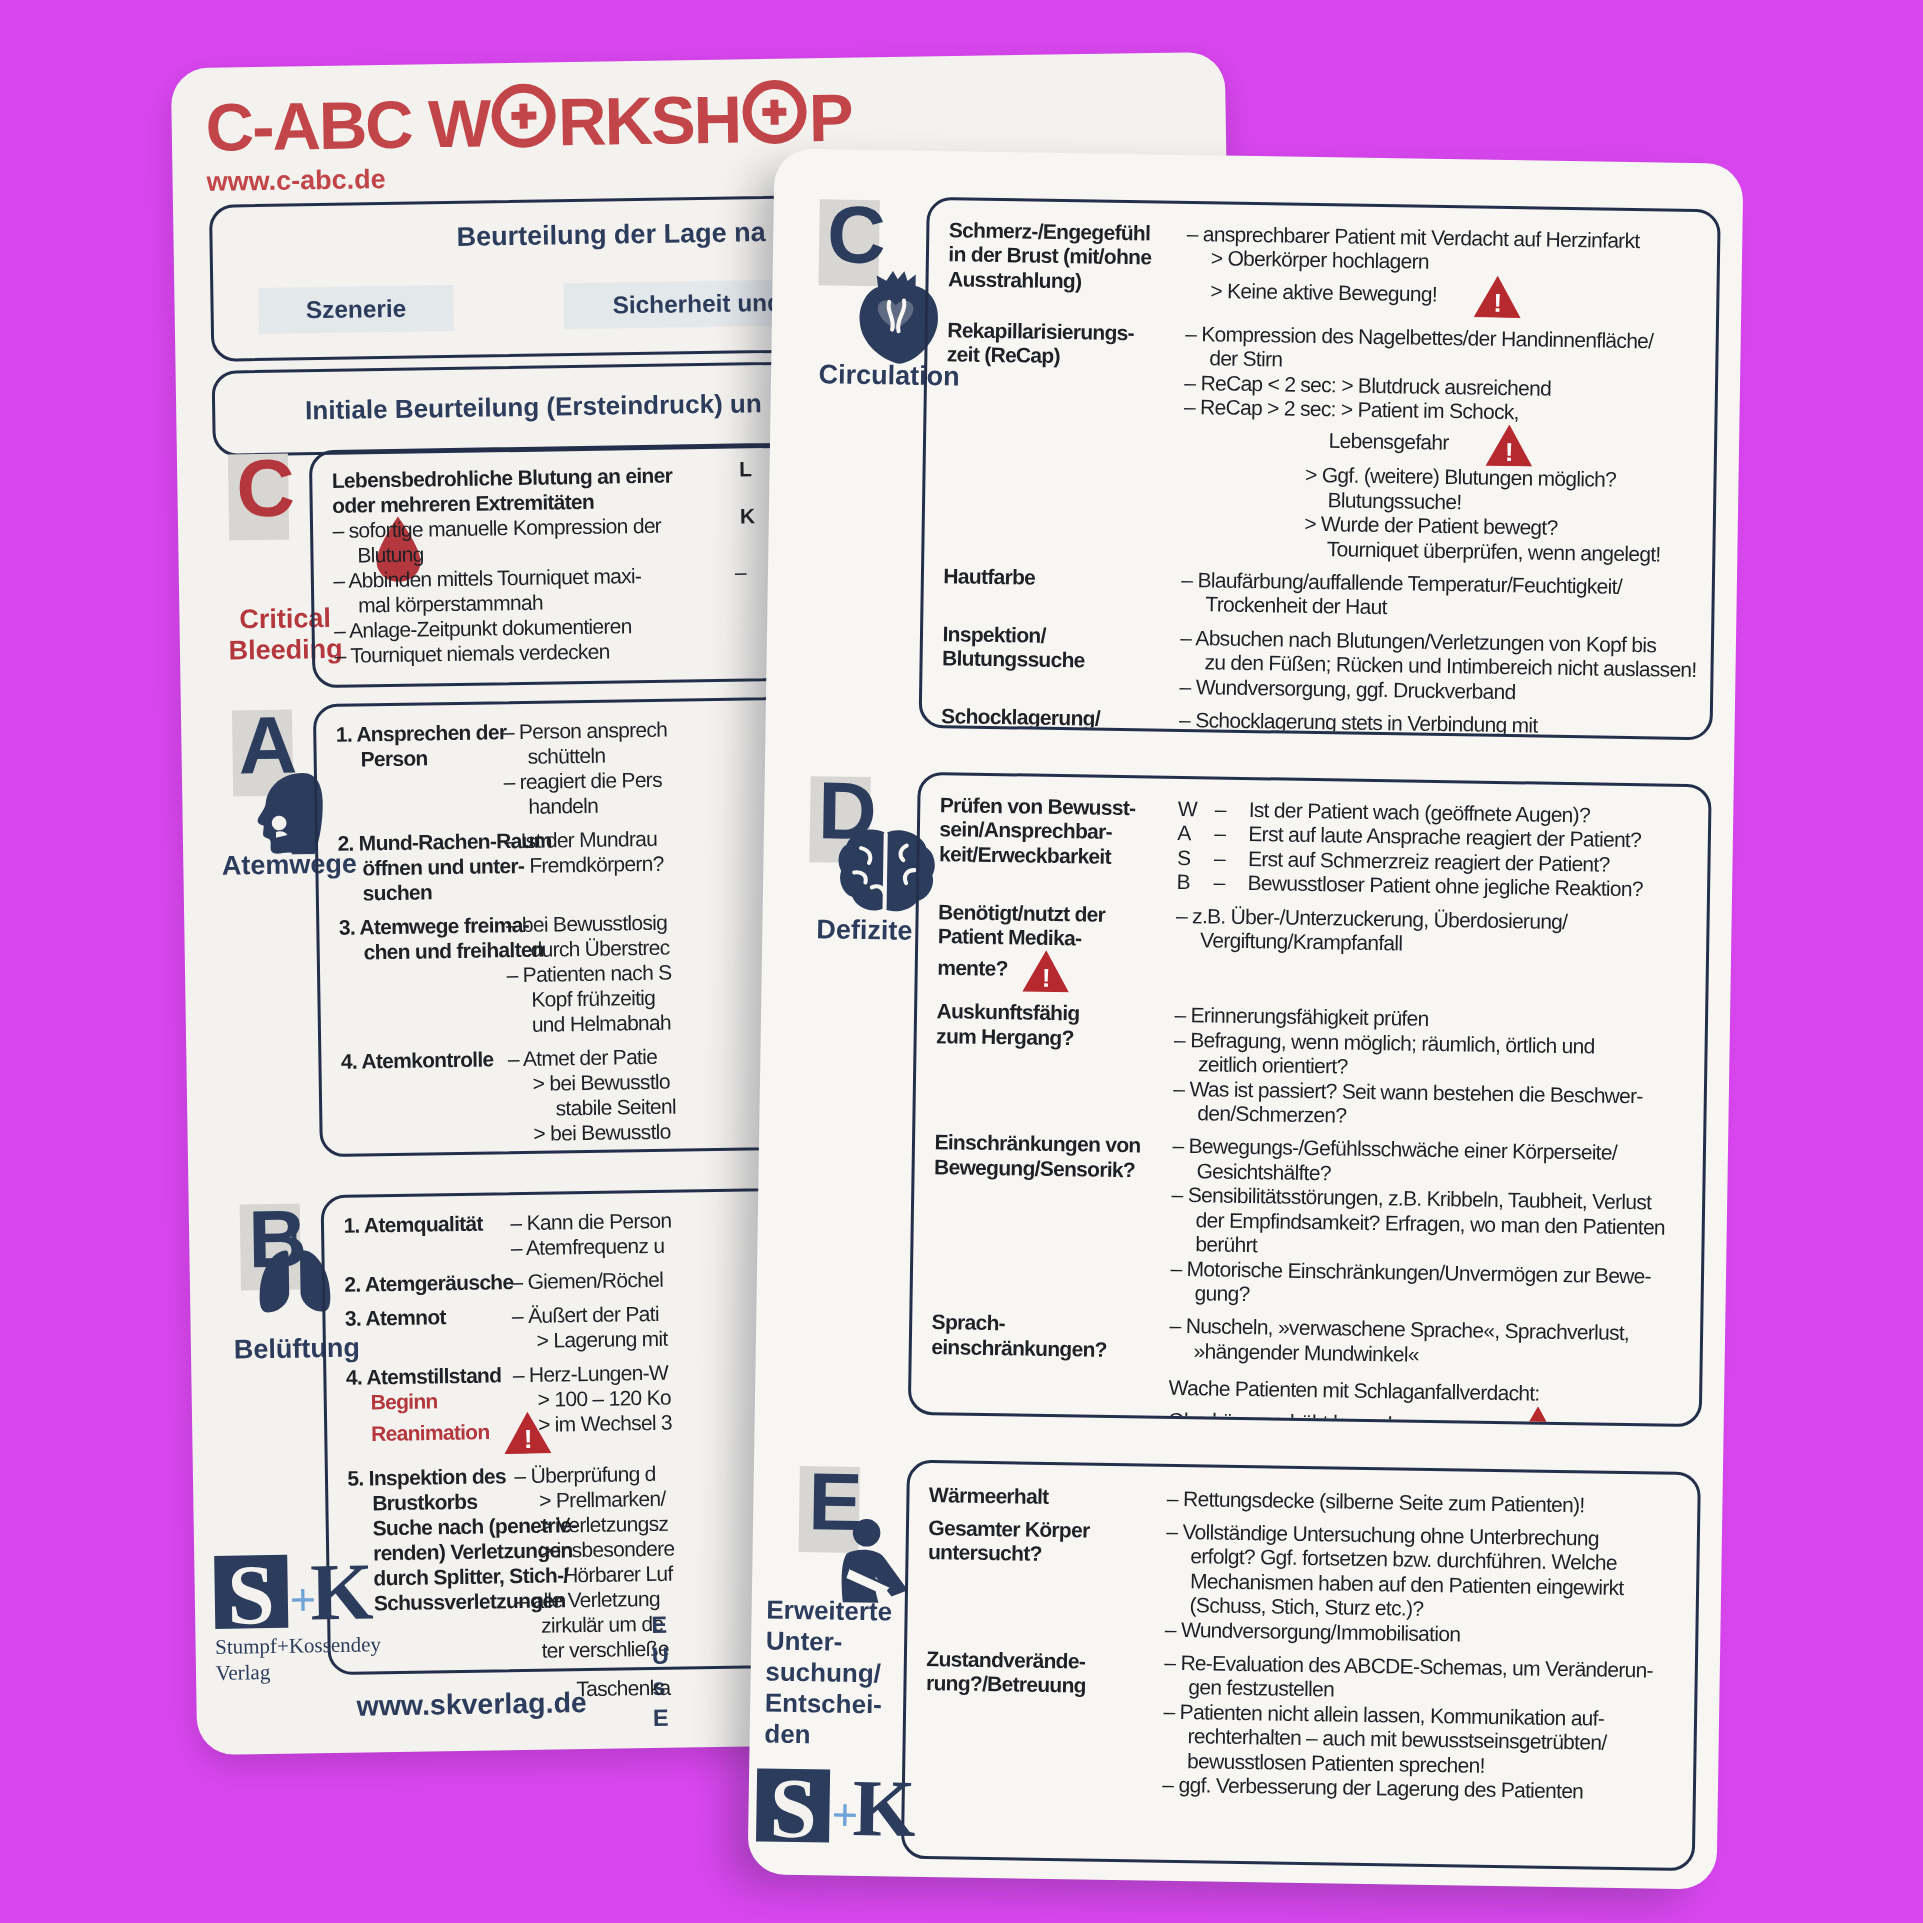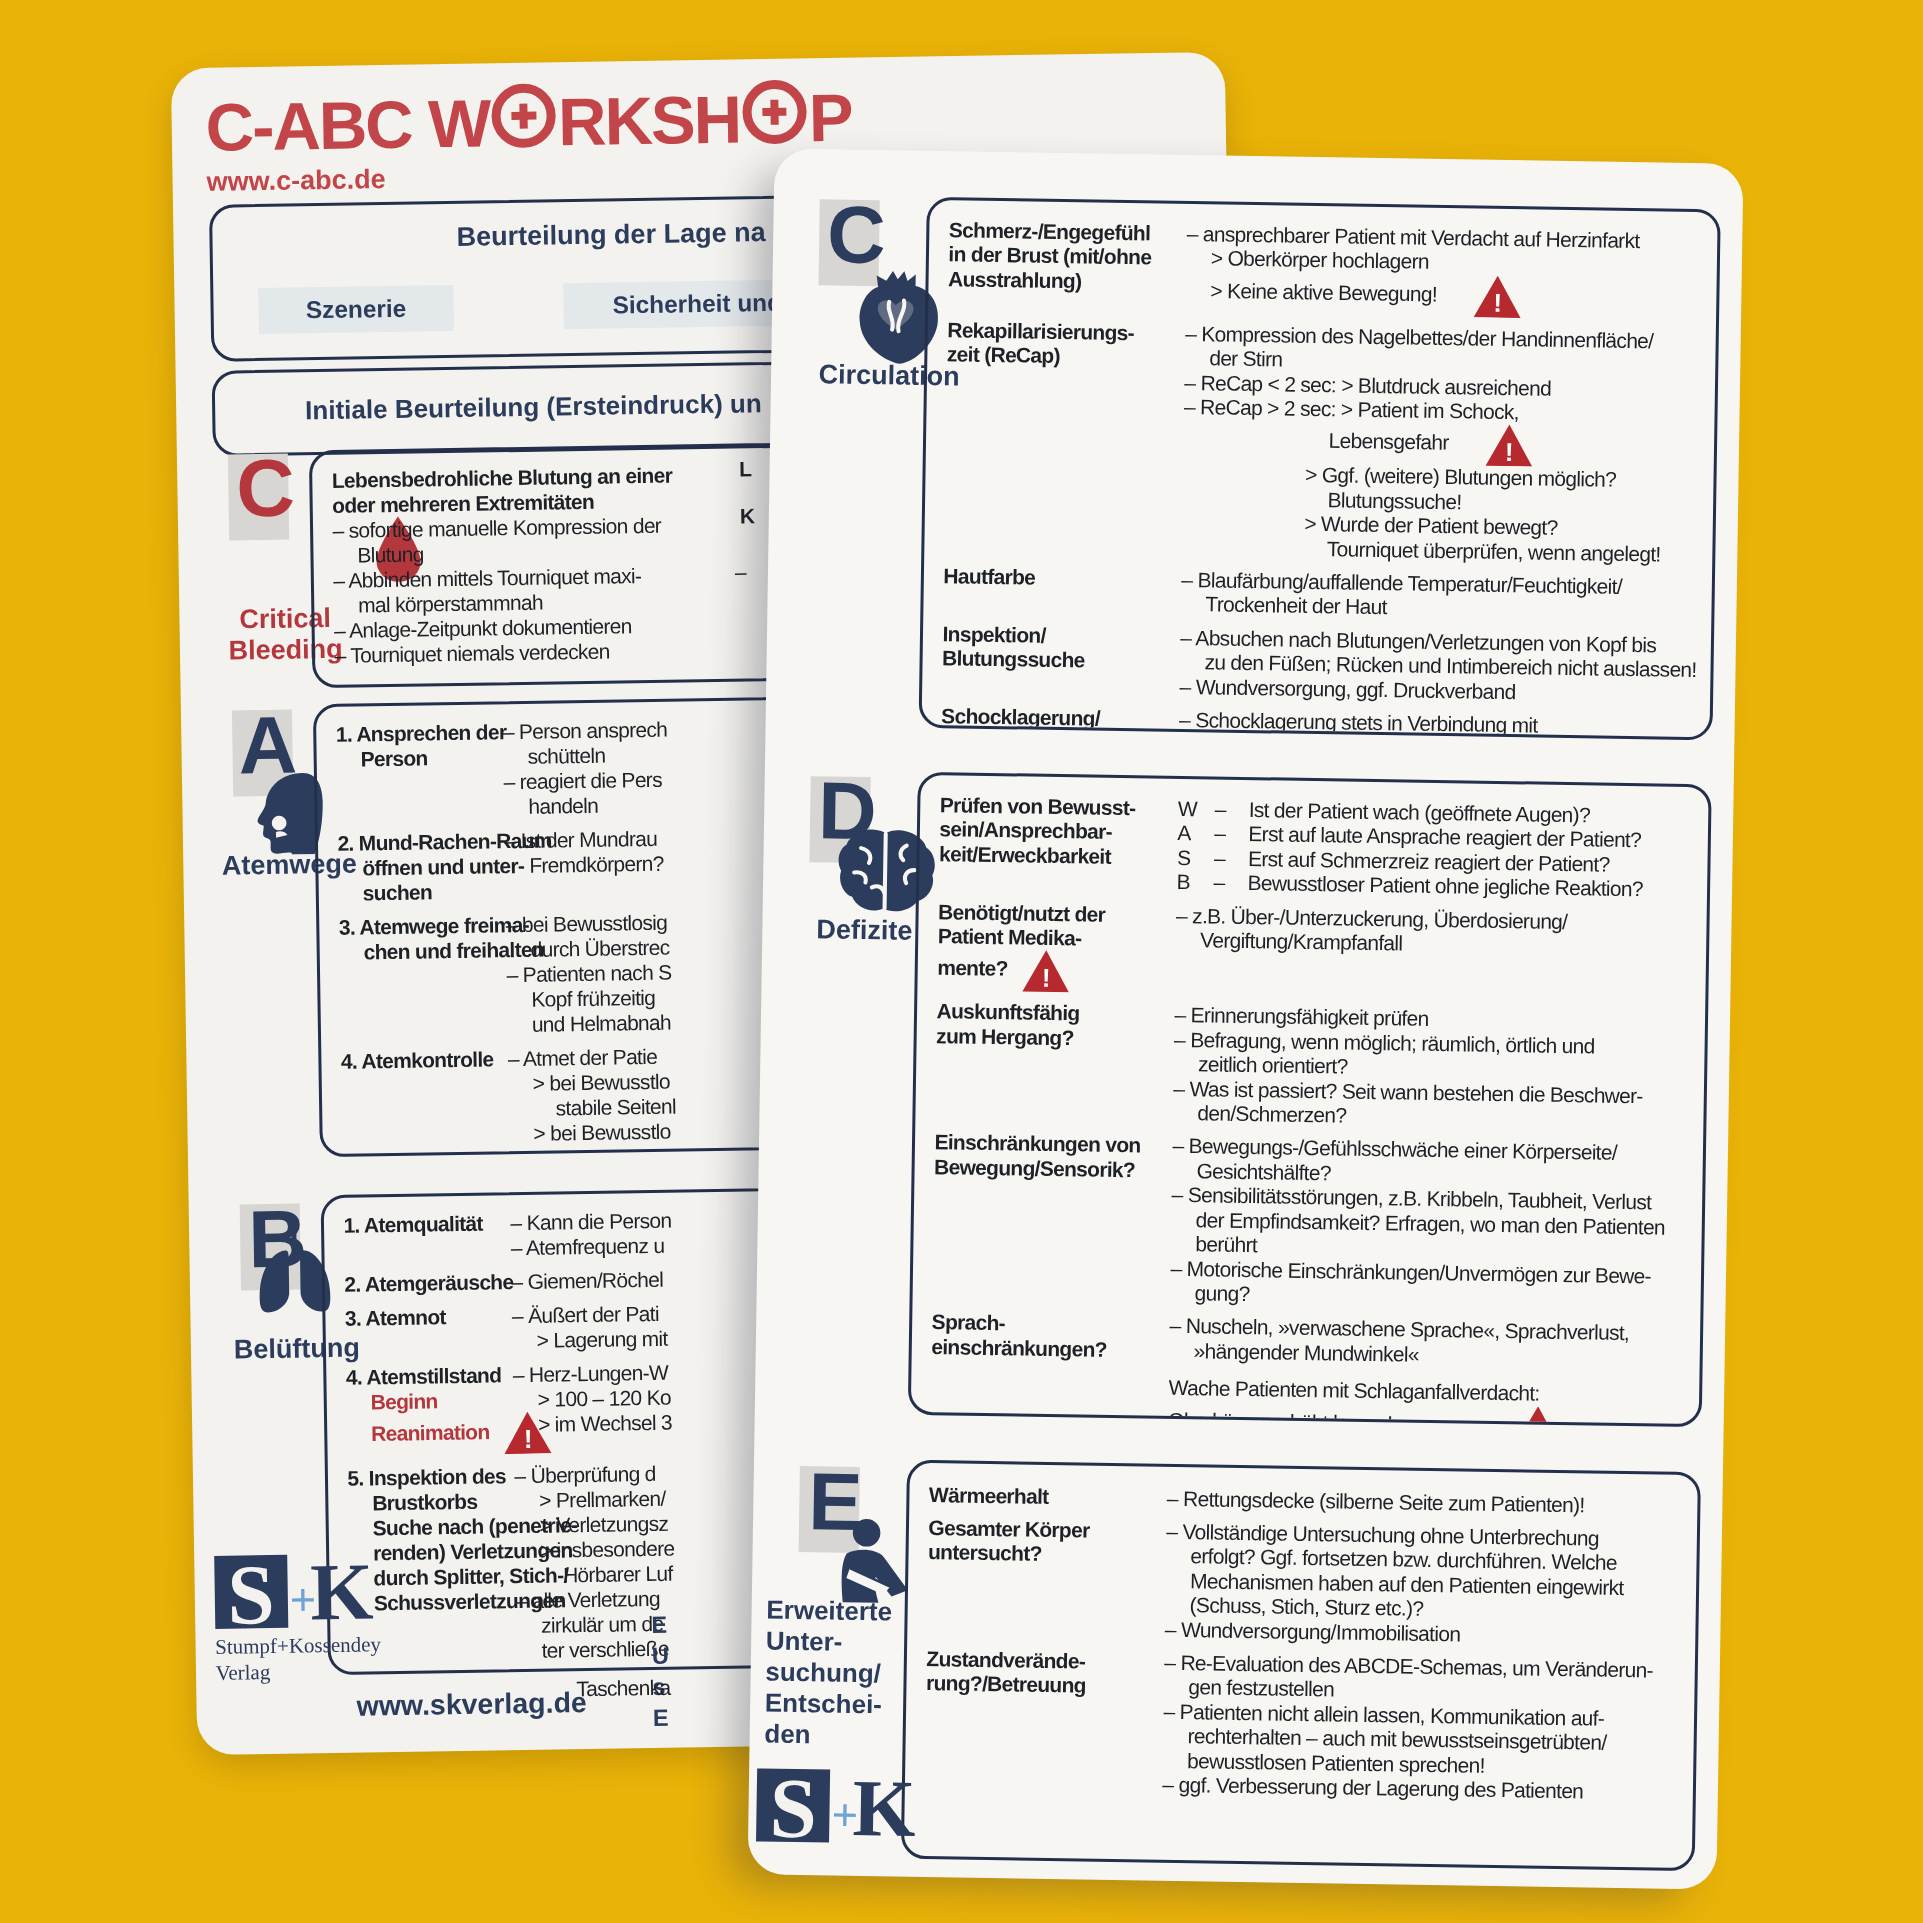--- a/index.html
+++ b/index.html
@@ -1,16 +1,16 @@
 <!DOCTYPE html>
 <html style="font-size:13px"><head>
 <meta charset="utf-8">
 <style>
   html,body{margin:0;padding:0;background:#fff;}
-  #stage{position:relative;width:1923px;height:1923px;background:#eab308;overflow:hidden;
+  #stage{position:relative;width:1923px;height:1923px;background:#d946ef;overflow:hidden;
          font-family:"Liberation Sans",sans-serif;color:#1e2126;}
   .card{position:absolute;border-radius:37px;}
   #back-card{left:184px;top:60px;width:1054px;height:1687px;background:#f3f2ee;
              transform:rotate(-0.9deg);box-shadow:0 11.4px 33px rgba(0,0,0,.16);z-index:1;}
   #front-card{left:761px;top:156px;width:969px;height:1726px;background:#f7f6f3;
               transform:rotate(0.9deg);box-shadow:-23px 16.3px 39px -4.9px rgba(40,40,55,.30);z-index:2;}
   .abs{position:absolute;}
   
   .title{left:34px;top:21px;font-size:67px;font-weight:700;letter-spacing:-2px;color:#c14549;white-space:nowrap;}
   .crosso{display:inline-block;width:46px;height:46px;border:9px solid #c14549;border-radius:50%;

